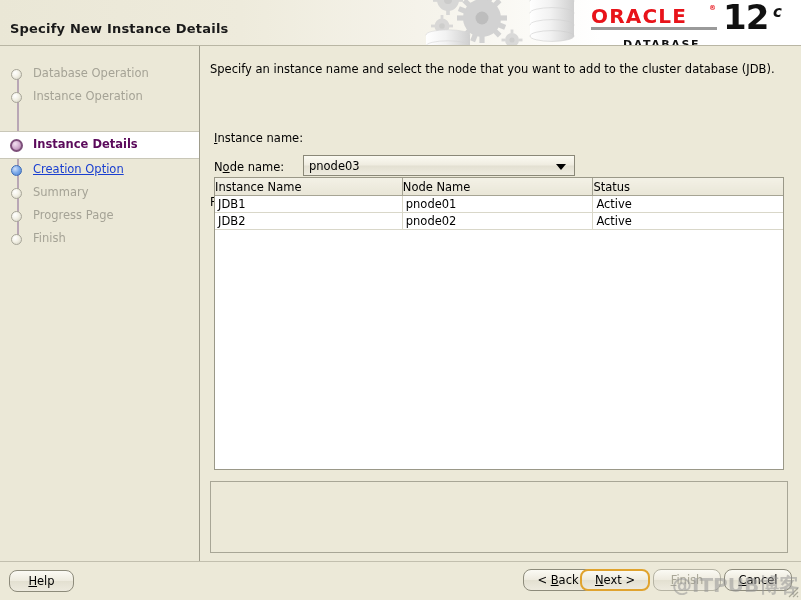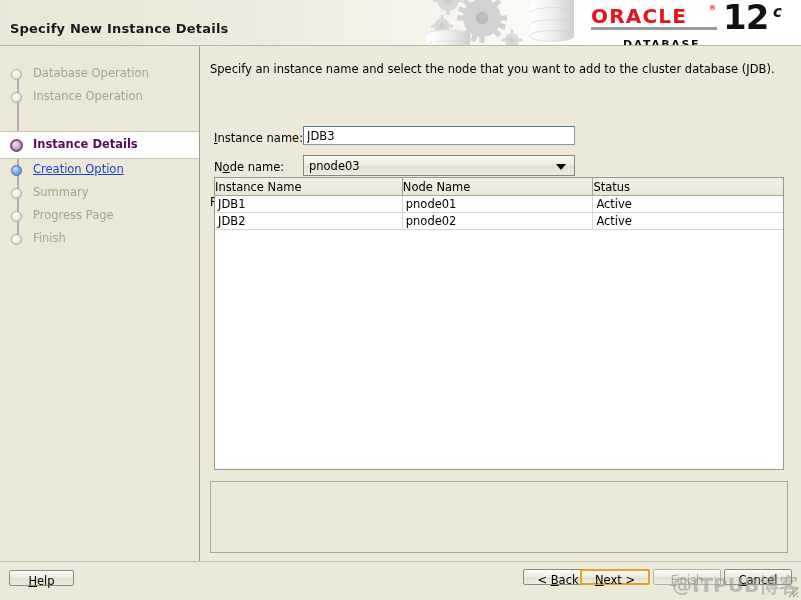--- a/index.html
+++ b/index.html
@@ -310,25 +310,25 @@
   .footer {
     position: absolute;
     left: 0; top: 561px;
     width: 801px; height: 39px;
     background: #ece9d8;
     border-top: 1px solid #c2bfae;
     box-sizing: border-box;
   }
   .btn {
     position: absolute;
-    height: 16px;
+    height: 22px;
     background: linear-gradient(to bottom, #fafaf4 0%, #ecead e 45%, #e2dfd0 55%, #eceadc 100%);
     background: linear-gradient(to bottom, #fbfaf4 0%, #eeebdf 48%, #e3e0d1 52%, #edeade 100%);
     border: 1px solid #8d8b7b;
-    border-radius: 2px;
+    border-radius: 8px;
     font-family: "DejaVu Sans", "Liberation Sans", sans-serif;
     font-size: 11.5px;
     color: #000;
     cursor: default;
     box-sizing: border-box;
     text-align: center;
     line-height: 20px;
     padding: 0;
   }
   .btn-help { left: 9px; top: 8px; width: 65px; }
@@ -490,21 +490,20 @@
       <span class="step-label">Finish</span>
     </div>
   </div>
 
   <div class="content">
 
     <div class="instr">Specify an instance name and select the node that you want to add to the cluster database (JDB).</div>
 
     <div class="fld-label lbl-instance"><span class="mn">I</span><span>nstance name:</span></div>
 
-    <input class="text-input" type="text" value="JDB3" style="">
 
     <div class="fld-label lbl-node"><span>N</span><span class="mn">o</span><span>de name:</span></div>
 
     <div class="combo">
       <span class="combo-text">pnode03</span>
       <span class="combo-arrow"></span>
     </div>
 
     <div class="instr2">Following is the information about the existing instances of the cluster database "JDB".</div>
 

